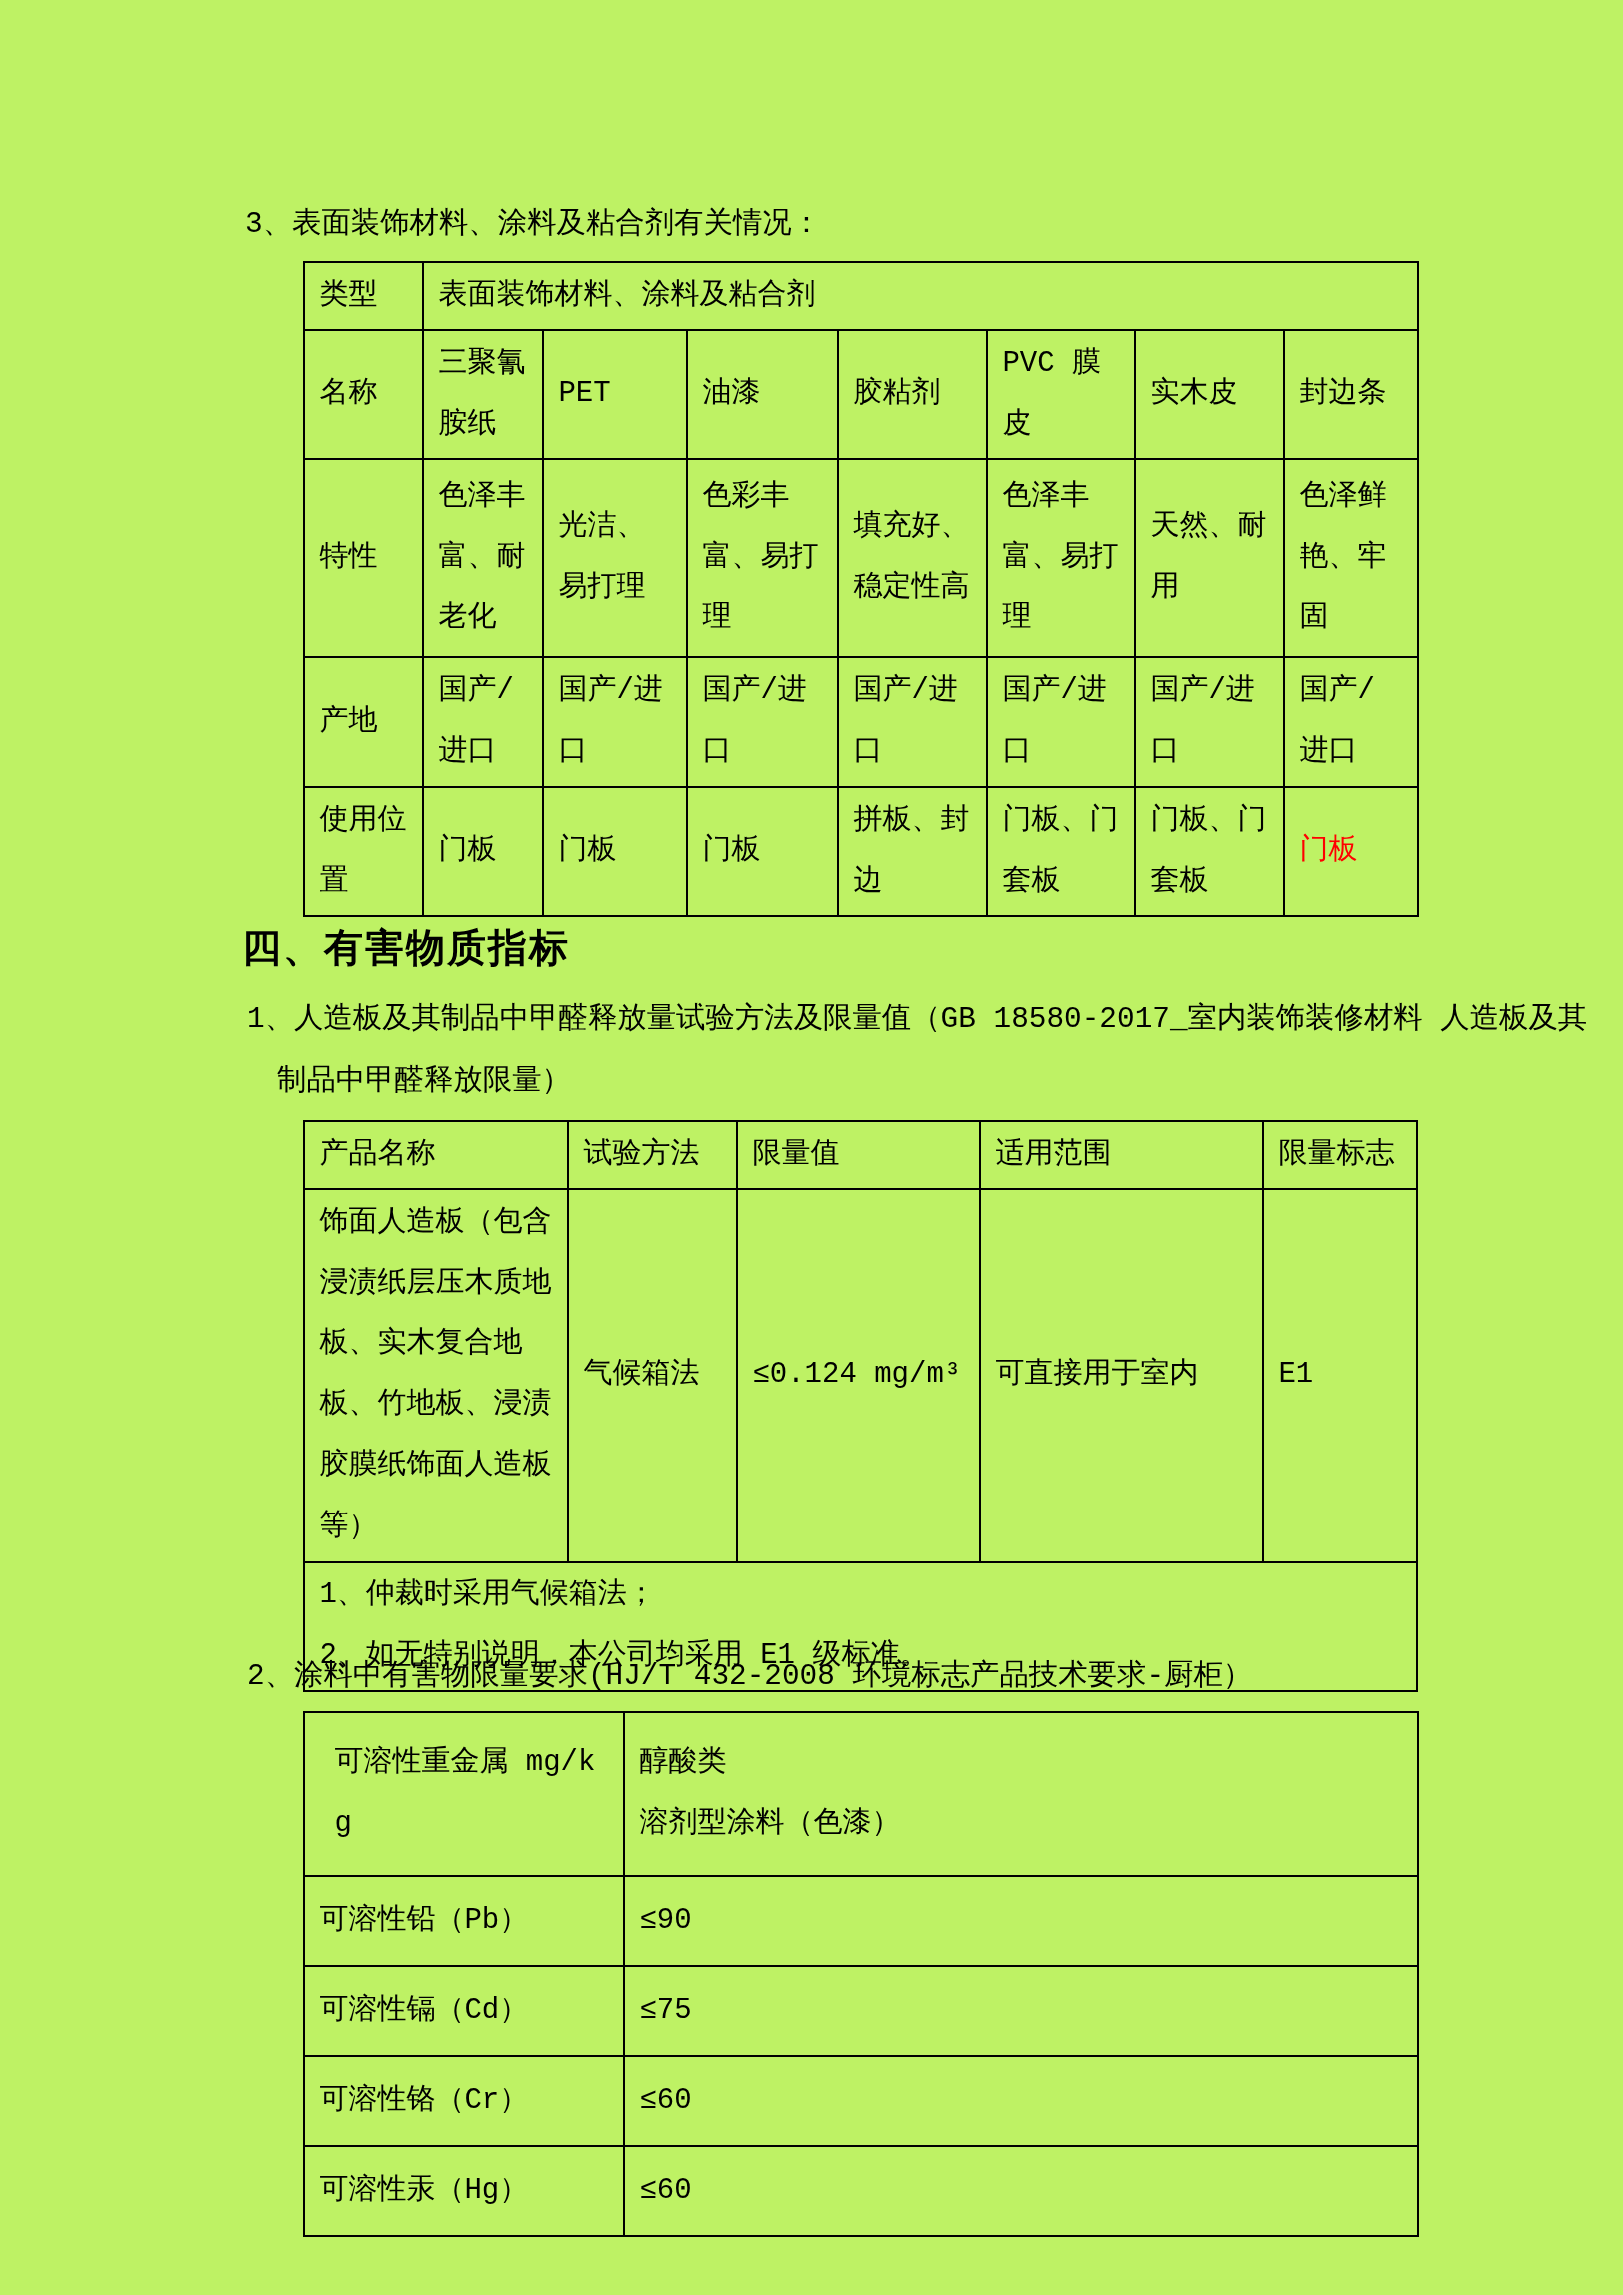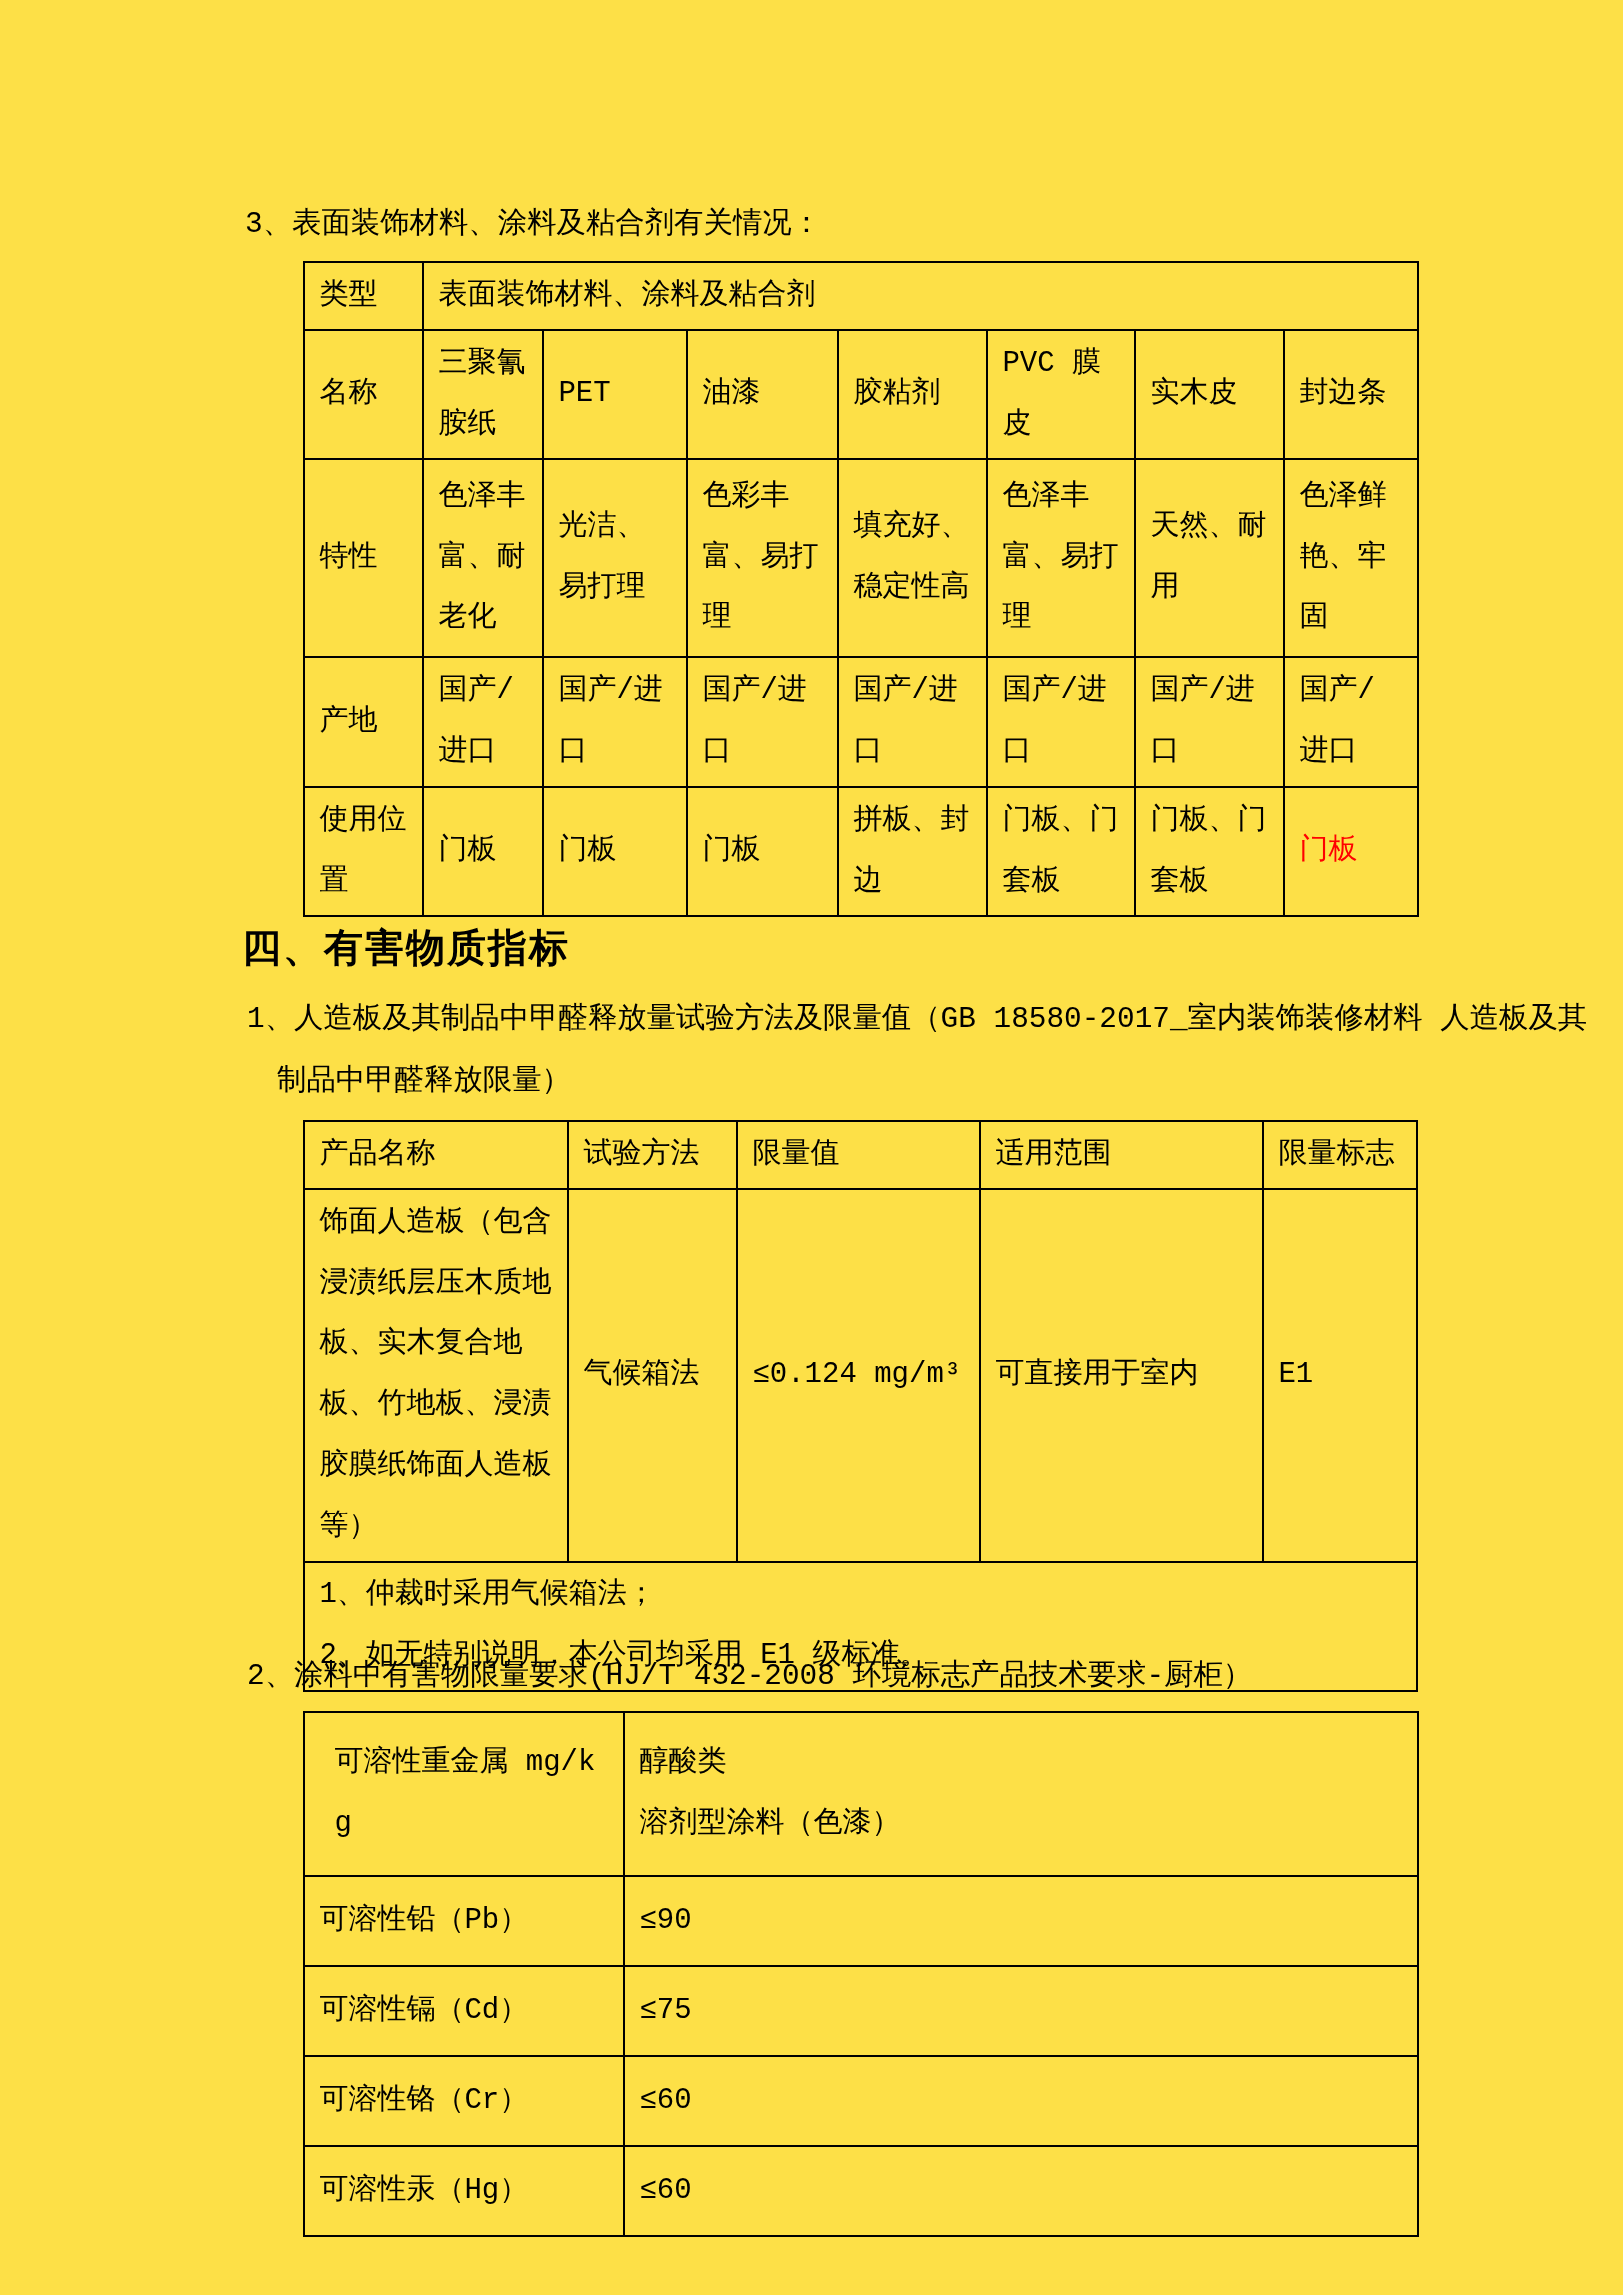--- a/index.html
+++ b/index.html
@@ -1,19 +1,19 @@
 <!DOCTYPE html>
 <html style="font-size:10.5px"><head>
 <meta charset="utf-8">
 <style>
   html,body { margin:0; padding:0; background:#e8e8e8; }
   .page {
     position:relative;
     width:1623px; height:2295px;
-    background:#fde047;
+    background:#bef264;
     color:#000000;
     font-family:"Liberation Mono","DejaVu Sans Mono",monospace;
     overflow:hidden;
   }
   .sec3-title {
     position:absolute; left:245px; top:207px;
     font-size:29.4px; line-height:1.2; white-space:nowrap;
   }
   .sec4-title {
     position:absolute; left:242px; top:921px;

